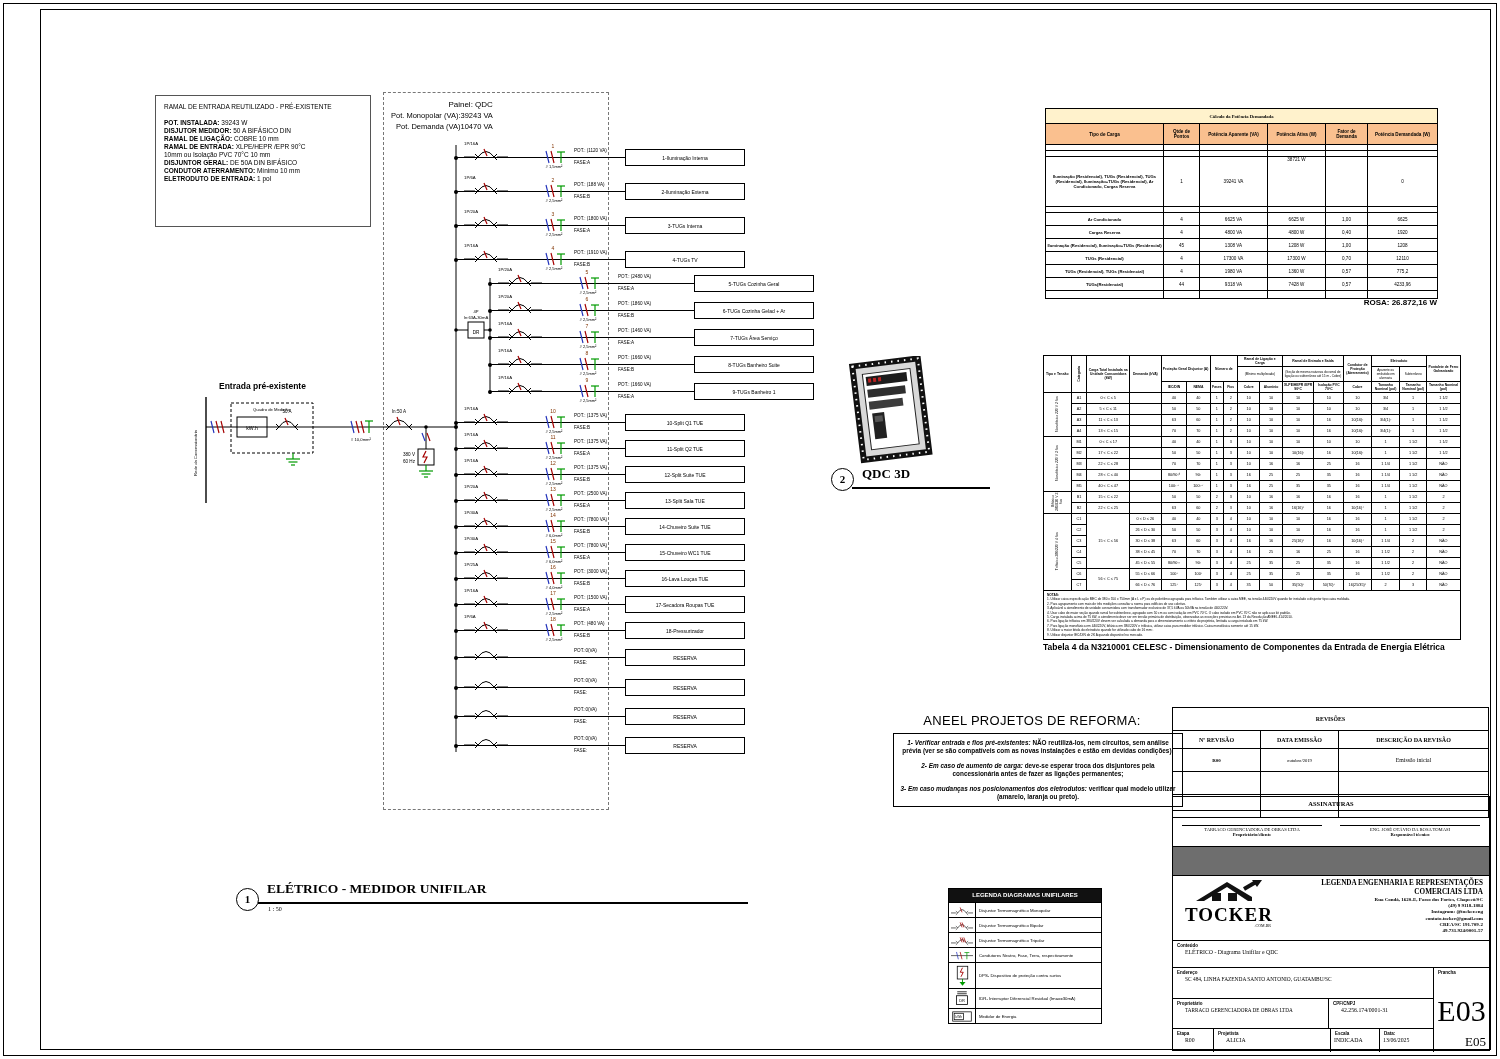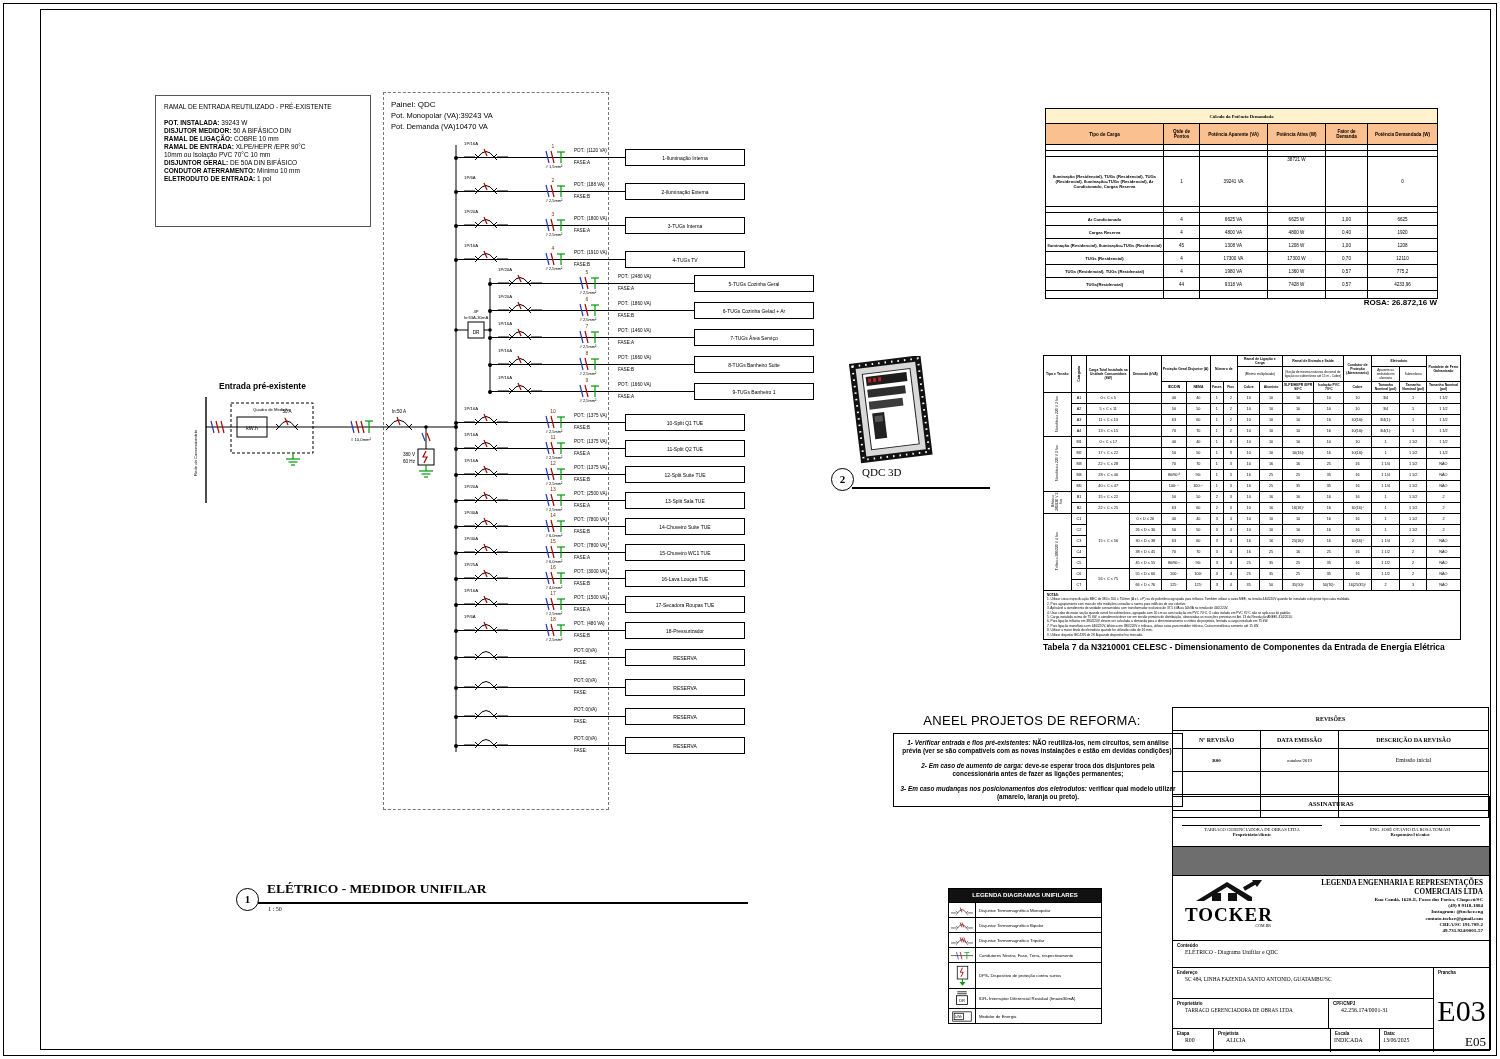--- a/index.html
+++ b/index.html
@@ -6,21 +6,21 @@
     font-family:"Liberation Sans",sans-serif;color:#000;}
   .abs{position:absolute;}
   
   .frame-outer{left:3px;top:3px;width:1492px;height:1051px;border:1px solid #000;}
   .frame-inner{left:40px;top:9px;width:1449px;height:1039px;border:1px solid #000;}
   
   .notesbox{left:155px;top:95px;width:198px;height:116px;border:1px solid #555;padding:7px 8px;font-size:6.5px;line-height:8px;}
   .notesbox .ttl{margin-bottom:8px;}
   
   .panelbox{left:383px;top:92px;width:224px;height:716px;border:1px dashed #777;}
-  .pline{font-size:7.5px;line-height:11px;}
+  .pline{font-size:7.5px;line-height:11px;text-align:right;}
   
   .crow{position:absolute;height:30px;}
   .crow .hline{position:absolute;left:0;top:14px;height:1px;background:#000;}
   .crow .dot{position:absolute;left:-2px;top:12.5px;width:4px;height:4px;background:#000;border-radius:50%;}
   .crow .brlabel{position:absolute;left:8px;top:-2px;width:48px;font-size:4.3px;}
   .crow .brsvg{position:absolute;left:8px;top:4px;}
   .crow .cnum{position:absolute;left:82px;top:0;width:30px;text-align:center;font-size:5px;color:#803300;}
   .crow .mksvg{position:absolute;left:86px;top:6px;}
   .crow .cwire{position:absolute;left:70px;top:21px;width:56px;text-align:center;font-size:4px;}
   .crow .cpot{position:absolute;top:4.5px;font-size:4.6px;white-space:nowrap;}
@@ -110,21 +110,21 @@
   .tb-last{flex:1;display:flex;}
   .tb-last div.cell{border-right:1px solid #000;}
   .tb-last div.cell:last-child{border-right:none;}
   .tb-prancha{flex:1;position:relative;}
   .tb-prancha .big{position:absolute;left:0;right:0;top:26px;text-align:center;font-size:30px;}
   .tb-prancha .small{position:absolute;right:3px;bottom:2px;font-size:13px;}
   
   .callout-circle{width:21px;height:21px;border:1.6px solid #000;border-radius:50%;text-align:center;line-height:21px;
      font-family:"Liberation Serif",serif;font-weight:bold;font-size:11px;background:#fff;}
   .c1-title{font-family:"Liberation Serif",serif;font-weight:bold;font-size:13.5px;}
-  .c2-title{font-family:"Liberation Serif",serif;font-weight:normal;font-size:11px;}
+  .c2-title{font-family:"Liberation Serif",serif;font-weight:bold;font-size:13px;}
   .uline{background:#000;height:1.5px;}
   .scale-note{font-family:"Liberation Serif",serif;font-size:6px;}
 </style>
 </head>
 <body>
 
 <div class="abs frame-outer"></div>
 <div class="abs frame-inner"></div>
 
 <div class="abs notesbox">
@@ -1239,21 +1239,21 @@
         <td>16(25/35)⁴</td>
         <td>2</td>
         <td>3</td>
         <td>NÃO</td>
       </tr>
       <tr>
         <td colspan="16" class="cnotes"><b>NOTAS:</b> <div>1. Utilizar caixa especificação MEC de 380 x 550 x 750mm (A x L x P) ou de polietileno agrupada para trifásico. Também utilizar a caixa MEE, na tensão 440/220V quando for instalado o disjuntor tipo caixa moldada.</div><div>2. Para agrupamento com mais de três medições consultar a norma para edifícios de uso coletivo.</div><div>3. Aplicável a atendimento de unidade consumidora com transformador exclusivo de 37,5 kVA ou 50kVA na tensão de 440/220V.</div><div>4. Usar cabo de maior seção quando ramal for subterrâneo, agrupado com 50 cm ou com isolação em PVC 70°C. O cabo isolado em PVC 70°C não se aplica ao kit padrão.</div><div>5. Carga instalada acima de 75 kW, o atendimento deve ser em tensão primária de distribuição, observadas as exceções previstas no Art. 13 da Resolução ANEEL 414/2010.</div><div>6. Para ligação trifásica em 380/220V devem ser calculada a demanda para o dimensionamento a critério do projetista, limitada a carga instalada em 75 kW.</div><div>7. Para ligação monofásica em 440/220V, bifásica em 380/220V e trifásica, utilizar caixa para medidor trifásico. Caixa monofásica somente até 15 kW.</div><div>8. Utilizar a maior bitola do eletroduto quando for utilizado cabo de 16 mm².</div><div>9. Utilizar disjuntor IEC/DIN de 2K A quando disponível no mercado.</div></td>
       </tr>
     </tbody>
   </table>
-<div class="abs celesc-caption">Tabela 7 da N3210001 CELESC -  Dimensionamento de Componentes da Entrada de Energia Elétrica</div>
+<div class="abs celesc-caption">Tabela 4 da N3210001 CELESC -  Dimensionamento de Componentes da Entrada de Energia Elétrica</div>
 
 <div class="abs reform-title">ANEEL PROJETOS DE REFORMA:</div>
 <div class="abs reformbox" id="reform-box">
     <p><span class="lead">1- Verificar entrada e fios pré-existentes:</span> NÃO reutilizá-los, nem circuitos, sem análise prévia (ver se são compatíveis com as novas instalações e estão em devidas condições);</p>
     <p><span class="lead">2- Em caso de aumento de carga:</span> deve-se esperar troca dos disjuntores pela concessionária antes de fazer as ligações permanentes;</p>
     <p><span class="lead">3- Em caso mudanças nos posicionamentos dos eletrodutos:</span> verificar qual modelo utilizar (amarelo, laranja ou preto).</p>
   </div>
 
 <table class="abs revs" id="revisions-table">
     <colgroup>

